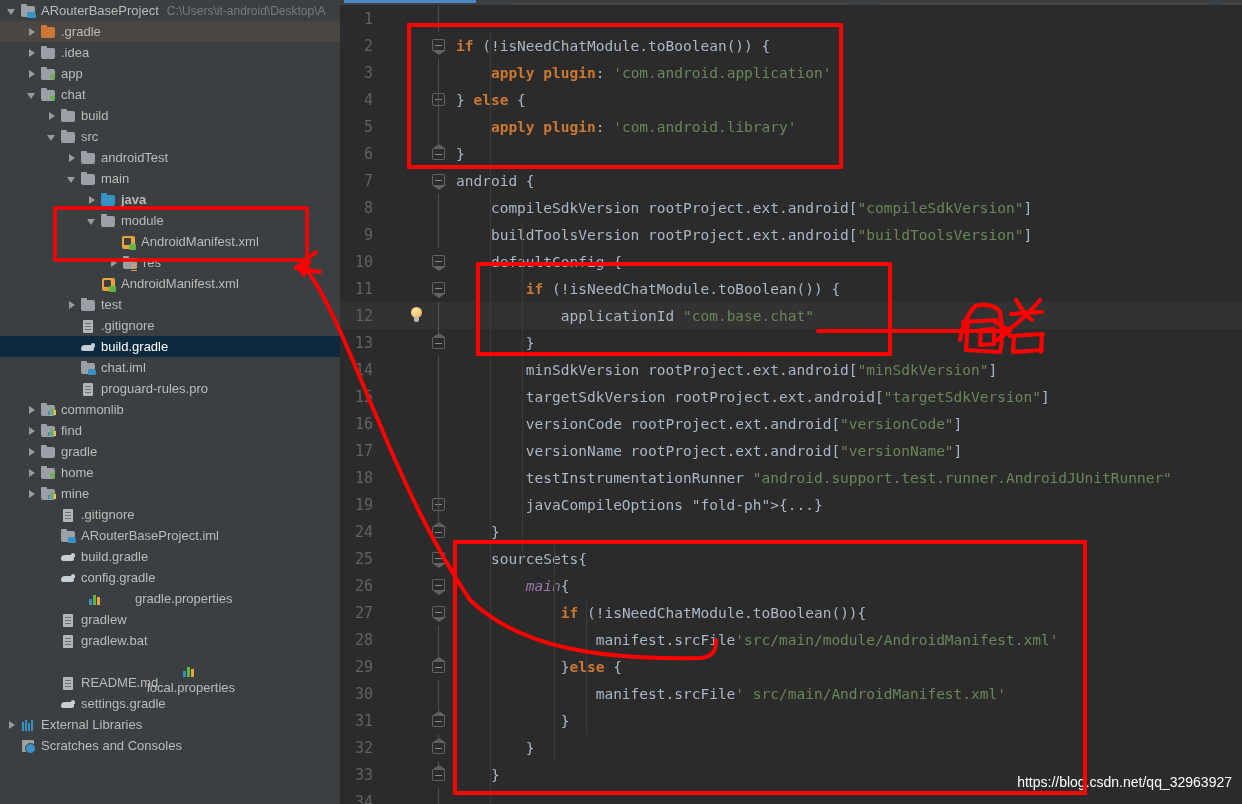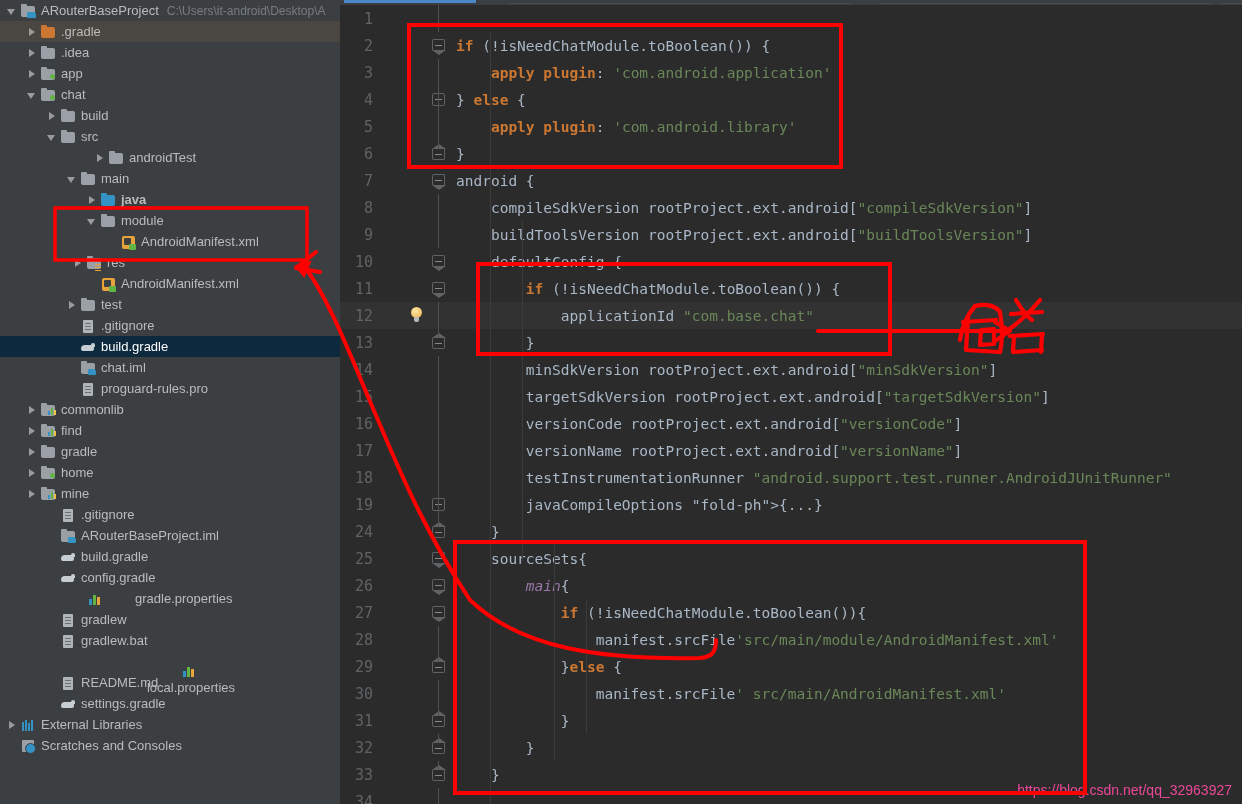--- a/index.html
+++ b/index.html
@@ -279,22 +279,22 @@
     border-radius:50%;
     background: radial-gradient(circle at 40% 35%, #ffe9a8 0%, #f5c26b 60%, #d79a3c 100%);
   }
   .bulb .base {
     position:absolute; left:4px; top:10px; width:5px; height:5px;
     background:#b9b9b9; border-radius:0 0 2px 2px;
   }
   #anno-layer { position:absolute; left:0; top:0; width:1242px; height:804px; pointer-events:none; }
 
   #watermark {
-    position:absolute; right:10px; bottom:6px;
-    color:#ec4899; font-size:14px;
+    position:absolute; right:10px; bottom:14px;
+    color:#ffffff; font-size:14px;
     font-family:"Liberation Sans", sans-serif;
   }
 </style>
 </head>
 <body>
 
 <div id="app">
 
   <div id="sidebar">
       <div class="tree-row" style="padding-left: 6px;">
@@ -344,21 +344,21 @@
         </span>
         <span class="tree-label">build</span>
       </div>
       <div class="tree-row" style="padding-left: 46px;">
         <span class="arrow down"></span>
         <span class="tree-ico">
           <span class="ico-folder"></span>
         </span>
         <span class="tree-label">src</span>
       </div>
-      <div class="tree-row" style="padding-left: 66px; margin-left: 28px;">
+      <div class="tree-row" style="padding-left: 66px;">
         <span class="arrow right"></span>
         <span class="tree-ico">
           <span class="ico-folder"></span>
         </span>
         <span class="tree-label">androidTest</span>
       </div>
       <div class="tree-row" style="padding-left: 66px;">
         <span class="arrow down"></span>
         <span class="tree-ico">
           <span class="ico-folder"></span>
@@ -379,21 +379,21 @@
         </span>
         <span class="tree-label">module</span>
       </div>
       <div class="tree-row" style="padding-left: 106px;">
         <span class="arrow none"></span>
         <span class="tree-ico">
           <span class="ico-xml"></span>
         </span>
         <span class="tree-label">AndroidManifest.xml</span>
       </div>
-      <div class="tree-row" style="padding-left: 72px;">
+      <div class="tree-row" style="padding-left: 108px;">
         <span class="arrow right"></span>
         <span class="tree-ico">
           <span class="ico-res"></span>
         </span>
         <span class="tree-label">res</span>
       </div>
       <div class="tree-row" style="padding-left: 86px;">
         <span class="arrow none"></span>
         <span class="tree-ico">
           <span class="ico-xml"></span>

